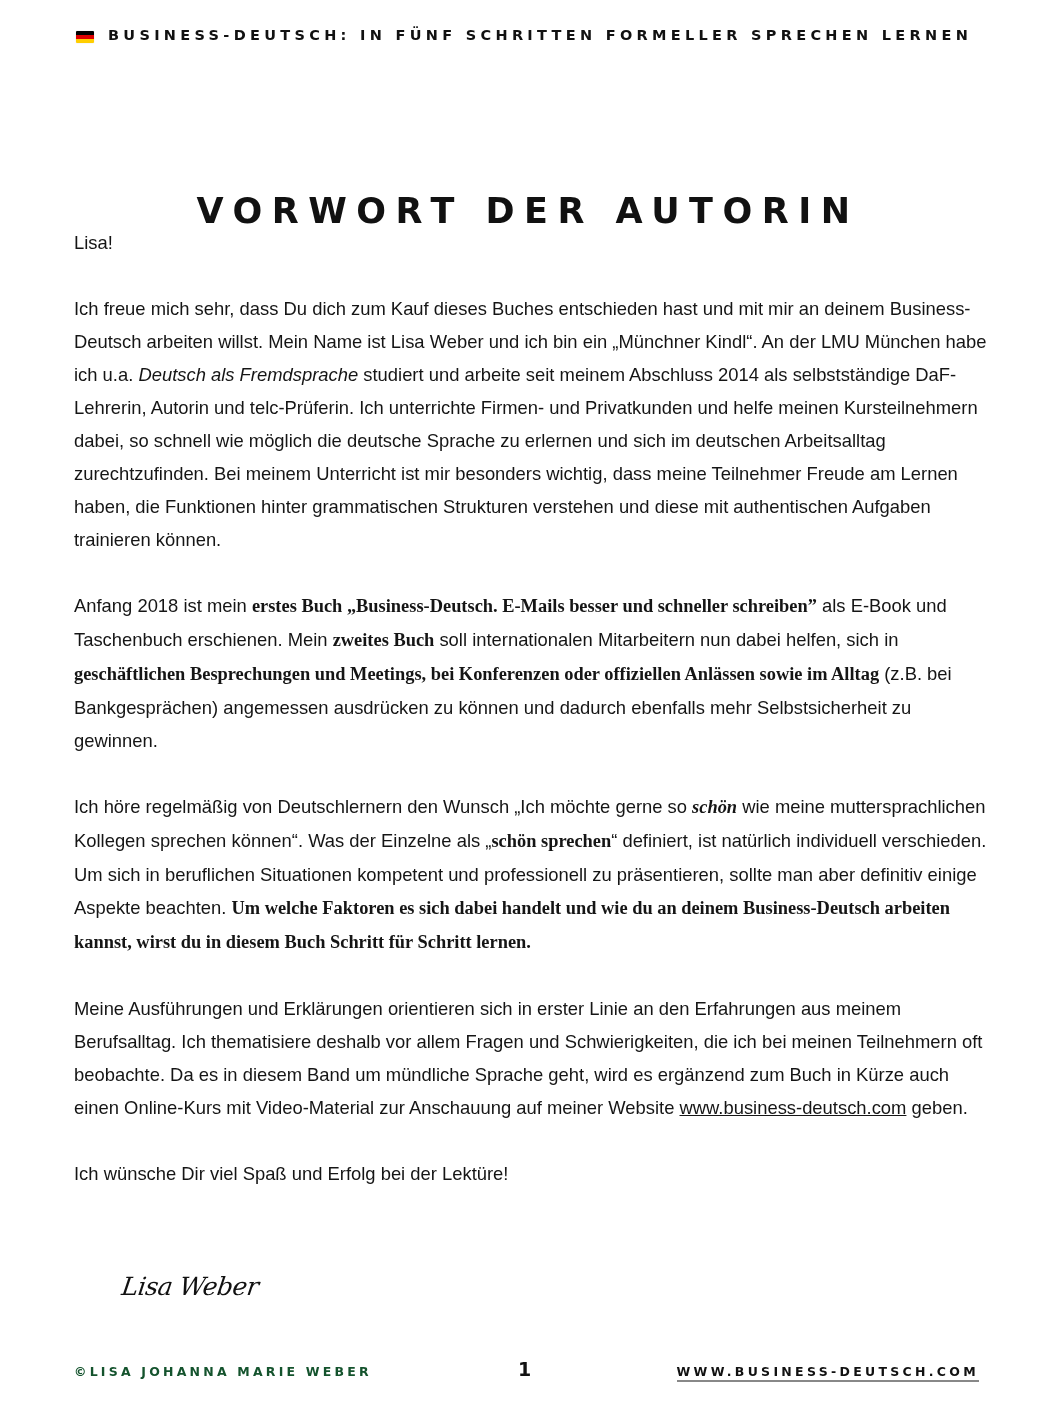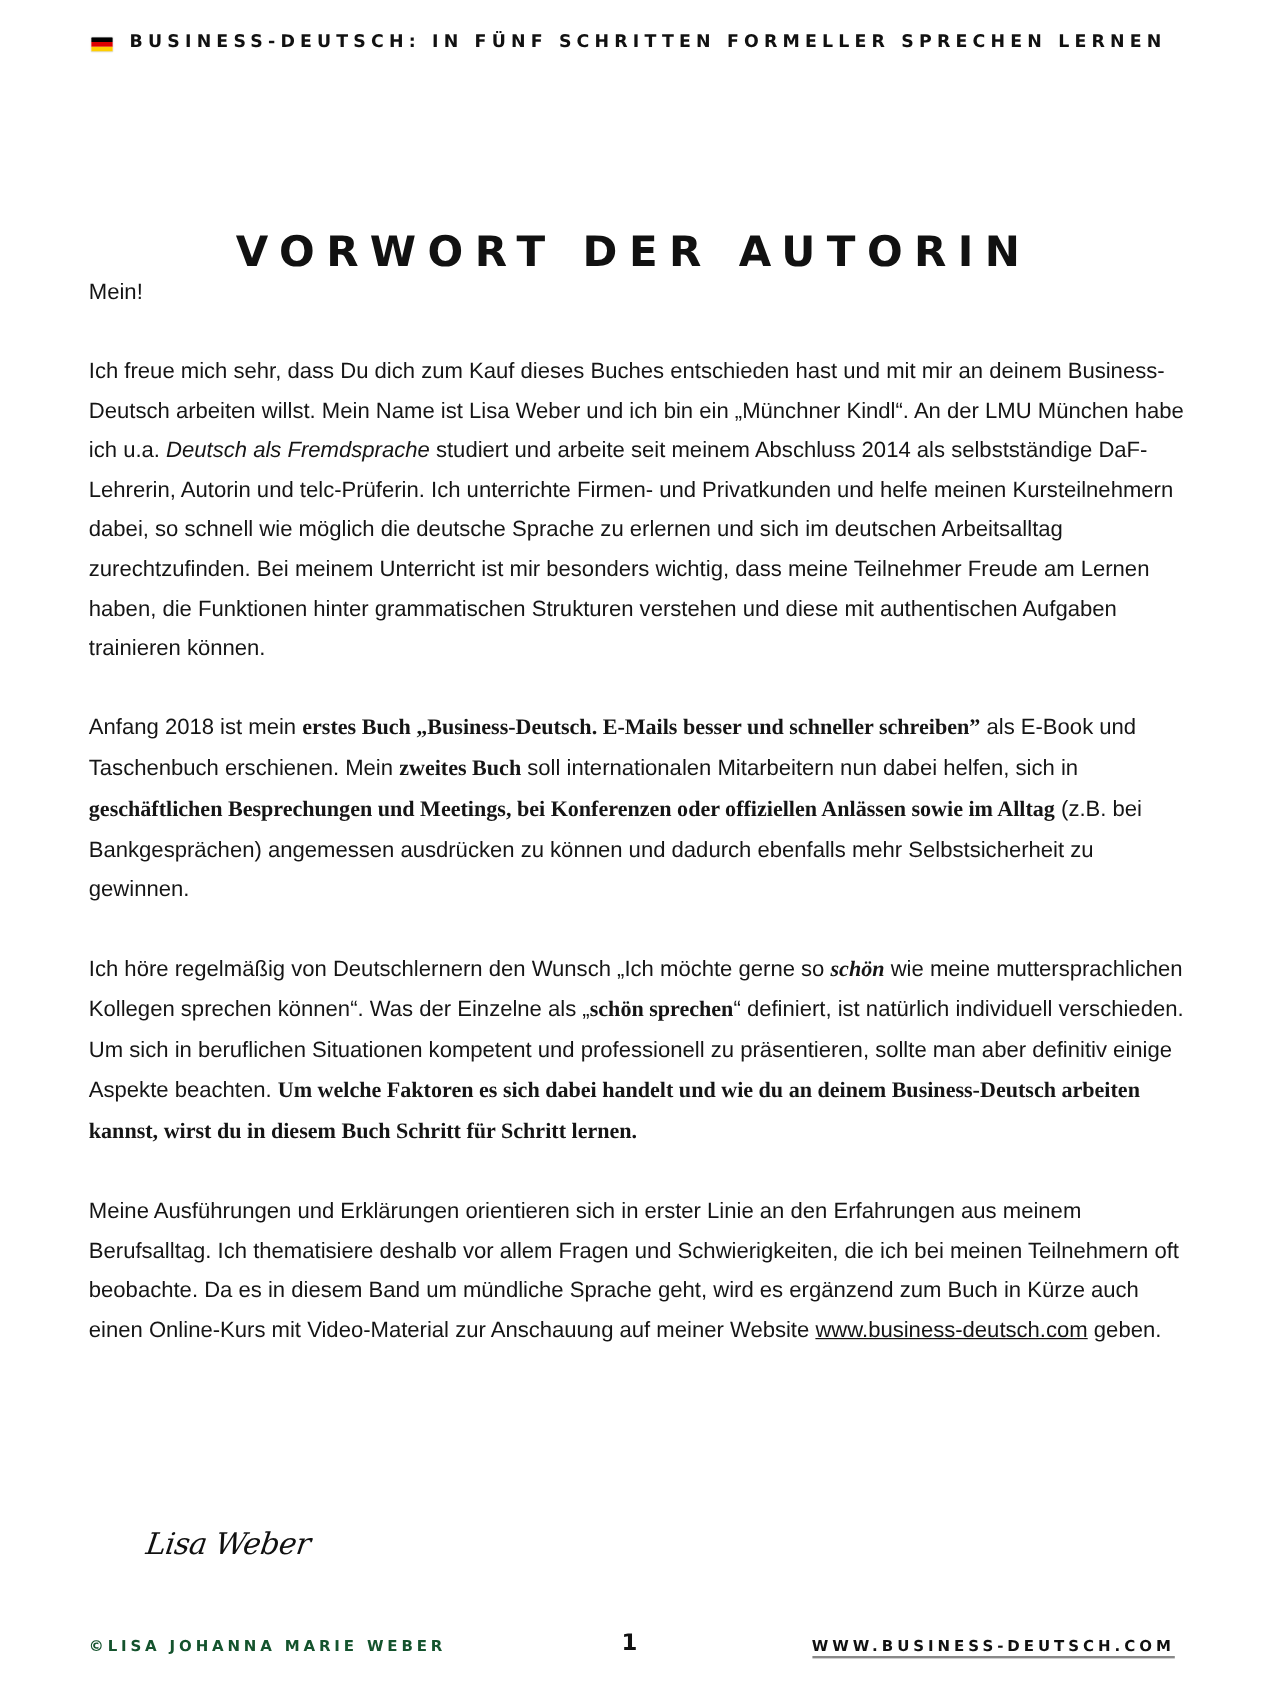--- a/index.html
+++ b/index.html
@@ -26,29 +26,30 @@
     <span style="background:#000000"></span>
     <span style="background:#dd0000"></span>
     <span style="background:#ffce00"></span>
   </span>
   <span class="header-title">BUSINESS-DEUTSCH: IN FÜNF SCHRITTEN FORMELLER SPRECHEN LERNEN</span>
 </div>
 
 <div class="page-title">VORWORT DER AUTORIN</div>
 
 <div class="content">
-  <p>Mein!</p>
+  <p>Lisa!</p>
 
   <p><span>Ich freue mich sehr, dass Du dich zum Kauf dieses Buches entschieden hast und mit mir an deinem Business-Deutsch arbeiten willst. Mein Name ist Lisa Weber und ich bin ein „Münchner Kindl“. An der LMU München habe ich u.a. </span><i>Deutsch als Fremdsprache</i><span> studiert und arbeite seit meinem Abschluss 2014 als selbstständige DaF-Lehrerin, Autorin und telc-Prüferin. Ich unterrichte Firmen- und Privatkunden und helfe meinen Kursteilnehmern dabei, so schnell wie möglich die deutsche Sprache zu erlernen und sich im deutschen Arbeitsalltag zurechtzufinden. Bei meinem Unterricht ist mir besonders wichtig, dass meine Teilnehmer Freude am Lernen haben, die Funktionen hinter grammatischen Strukturen verstehen und diese mit authentischen Aufgaben trainieren können.</span></p>
 
   <p><span>Anfang 2018 ist mein </span><b>erstes Buch „Business-Deutsch. E-Mails besser und schneller schreiben”</b><span> als E-Book und Taschenbuch erschienen. Mein </span><b>zweites Buch</b><span> soll internationalen Mitarbeitern nun dabei helfen, sich in </span><b>geschäftlichen Besprechungen und Meetings, bei Konferenzen oder offiziellen Anlässen sowie im Alltag</b><span> (z.B. bei Bankgesprächen) angemessen ausdrücken zu können und dadurch ebenfalls mehr Selbstsicherheit zu gewinnen.</span></p>
 
   <p><span>Ich höre regelmäßig von Deutschlernern den Wunsch „Ich möchte gerne so </span><b><i>schön</i></b><span> wie meine muttersprachlichen Kollegen sprechen können“. Was der Einzelne als „</span><b>schön sprechen</b><span>“ definiert, ist natürlich individuell verschieden. Um sich in beruflichen Situationen kompetent und professionell zu präsentieren, sollte man aber definitiv einige Aspekte beachten. </span><b>Um welche Faktoren es sich dabei handelt und wie du an deinem Business-Deutsch arbeiten kannst, wirst du in diesem Buch Schritt für Schritt lernen.</b></p>
 
   <p><span>Meine Ausführungen und Erklärungen orientieren sich in erster Linie an den Erfahrungen aus meinem Berufsalltag. Ich thematisiere deshalb vor allem Fragen und Schwierigkeiten, die ich bei meinen Teilnehmern oft beobachte. Da es in diesem Band um mündliche Sprache geht, wird es ergänzend zum Buch in Kürze auch einen Online-Kurs mit Video-Material zur Anschauung auf meiner Website </span><span class="link">www.business-deutsch.com</span><span> geben.</span></p>
 
+  <p>Ich wünsche Dir viel Spaß und Erfolg bei der Lektüre!</p>
 </div>
 
 <div class="signature">Lisa Weber</div>
 
 <div class="footer-left">©LISA JOHANNA MARIE WEBER</div>
 <div class="footer-page">1</div>
 <div class="footer-right">WWW.BUSINESS-DEUTSCH.COM</div>
 
 </body></html>

